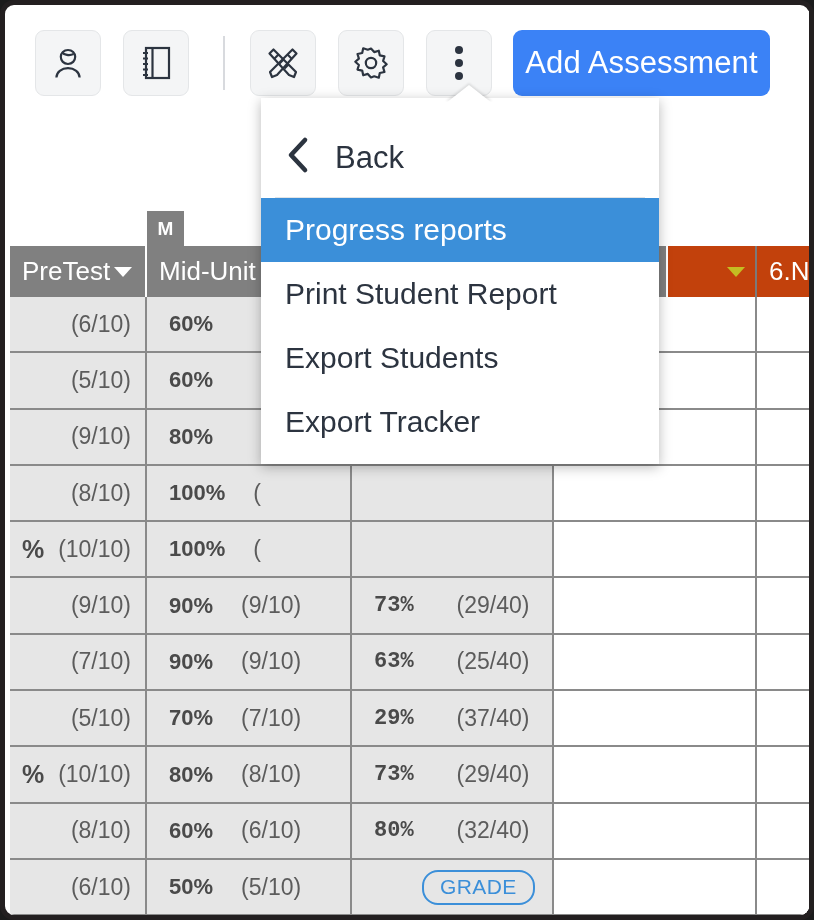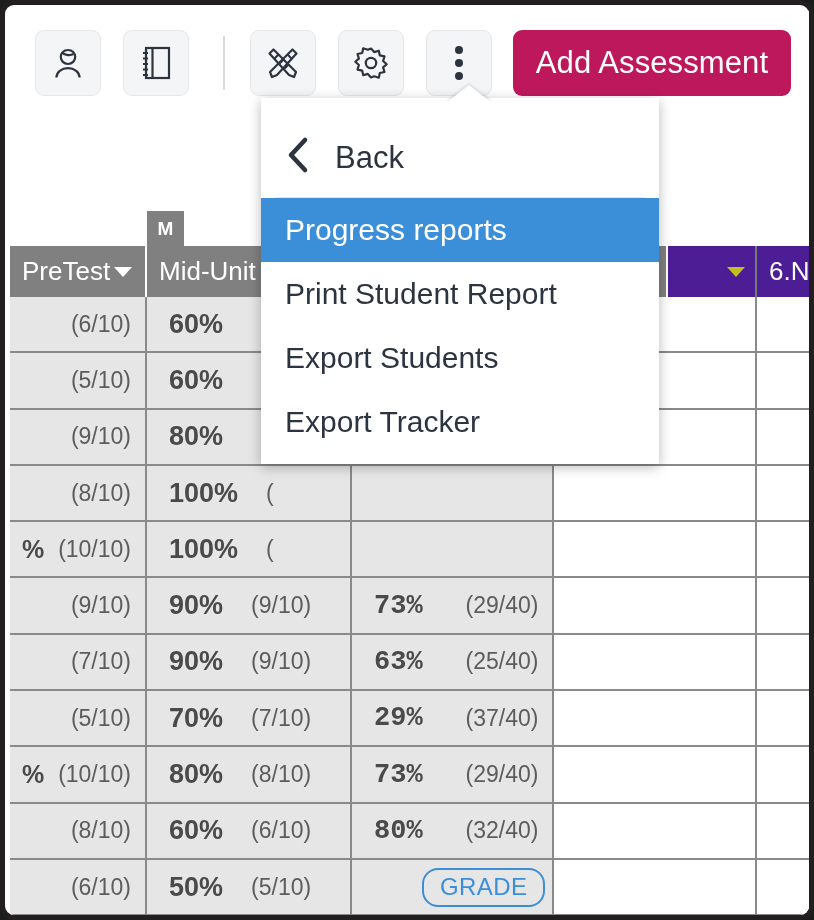--- a/index.html
+++ b/index.html
@@ -37,22 +37,22 @@
     border-radius:9px;
     box-sizing:border-box;
     display:flex;align-items:center;justify-content:center;
   }
   .tbtn svg{display:block;}
   .divider{
     position:absolute;left:213px;top:26px;width:2px;height:54px;
     background:#d8dade;
   }
   .addbtn{
-    position:absolute;left:503px;top:20px;width:278px;height:66px;
-    background:#be185d;
+    position:absolute;left:503px;top:20px;width:257px;height:66px;
+    background:#3b82f6;
     border-radius:9px;
     color:#ffffff;
     font-size:31px;
     display:flex;align-items:center;justify-content:center;
     letter-spacing:.1px;
   }
 
   
   .sheet{
     position:absolute;left:0;top:125px;width:804px;height:785px;
@@ -70,21 +70,21 @@
   .hcell{
     position:absolute;top:0;height:51px;
     background:#808080;color:#ffffff;
     box-sizing:border-box;
     border-right:2px solid #ffffff;
     display:flex;align-items:center;
     font-size:26px;
     padding-left:12px;
     overflow:hidden;white-space:nowrap;
   }
-  .hcell.yellow{background:#4c1d95;color:#cfc93f;border-right:2px solid #7a7a7a;}
+  .hcell.yellow{background:#c2410c;color:#cfc93f;border-right:2px solid #7a7a7a;}
   .hcell.yellow .ylabel{color:#ffffff;}
   .caret{
     width:0;height:0;
     border-left:9px solid transparent;border-right:9px solid transparent;
     border-top:10px solid #ffffff;
     margin-left:4px;
   }
   .caret.dark{border-top-color:#c4bd22;}
   .hcell .spacer{flex:1;}
 
@@ -97,36 +97,36 @@
   }
   .cell{
     position:absolute;top:0;height:100%;
     box-sizing:border-box;
     display:flex;align-items:center;
     overflow:hidden;white-space:nowrap;
   }
   .cell.shaded{background:#e6e6e6;border-right:2px solid #8a8a8a;}
   .cell.empty{background:#ffffff;border-right:2px solid #8a8a8a;}
   .pct{
-    font-size:27px;font-weight:bold;color:#4a4a4a;
+    font-size:22px;font-weight:bold;color:#4a4a4a;
   }
   .frac{
     font-size:23px;color:#5c5c5c;
   }
   .c-pre{left:0;width:137px;justify-content:flex-end;padding-right:14px;}
   .c-pre .lead{font-size:25px;font-weight:bold;color:#4a4a4a;margin-right:14px;}
   .c-mid{left:137px;width:205px;padding-left:22px;}
   .c-mid .pct{margin-right:28px;}
   .c-tot{left:342px;width:202px;padding-left:22px;}
   .c-tot .pct{margin-right:43px;font-family:Liberation Mono, monospace;}
   .c-e1{left:544px;width:203px;}
   .c-e2{left:747px;width:57px;border-right:none;}
   .gradebadge{
     border:2px solid #3b8fd9;border-radius:16px;
-    color:#3b8fd9;font-size:24px;
+    color:#3b8fd9;font-size:21px;
     padding:3px 16px 4px 16px;
     margin-left:48px;
     letter-spacing:.4px;
   }
 
   
   .menuwrap{position:absolute;left:0;top:0;width:804px;height:910px;pointer-events:none;}
   .pointer{
     position:absolute;left:436px;top:75px;width:0;height:0;
     border-left:23px solid transparent;border-right:23px solid transparent;

